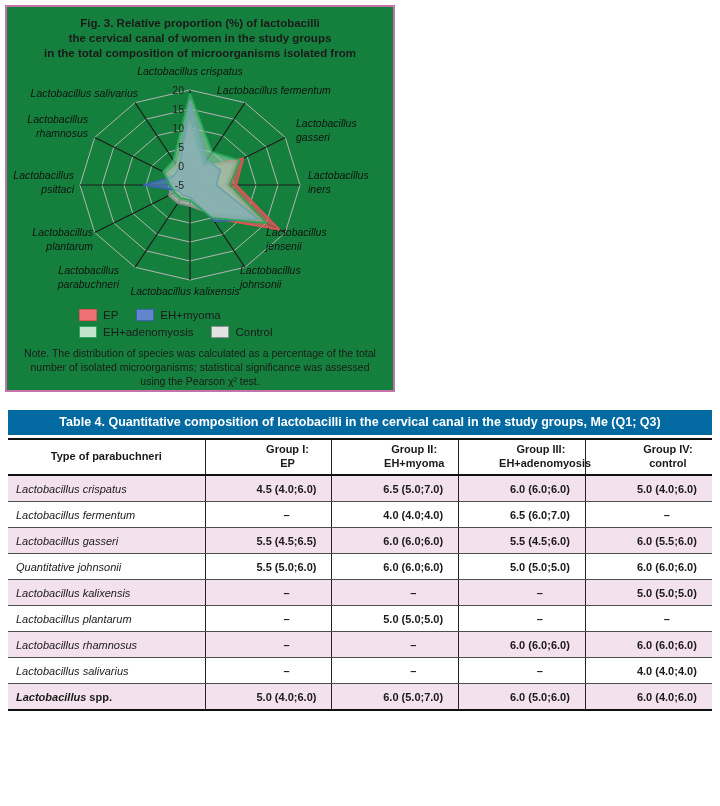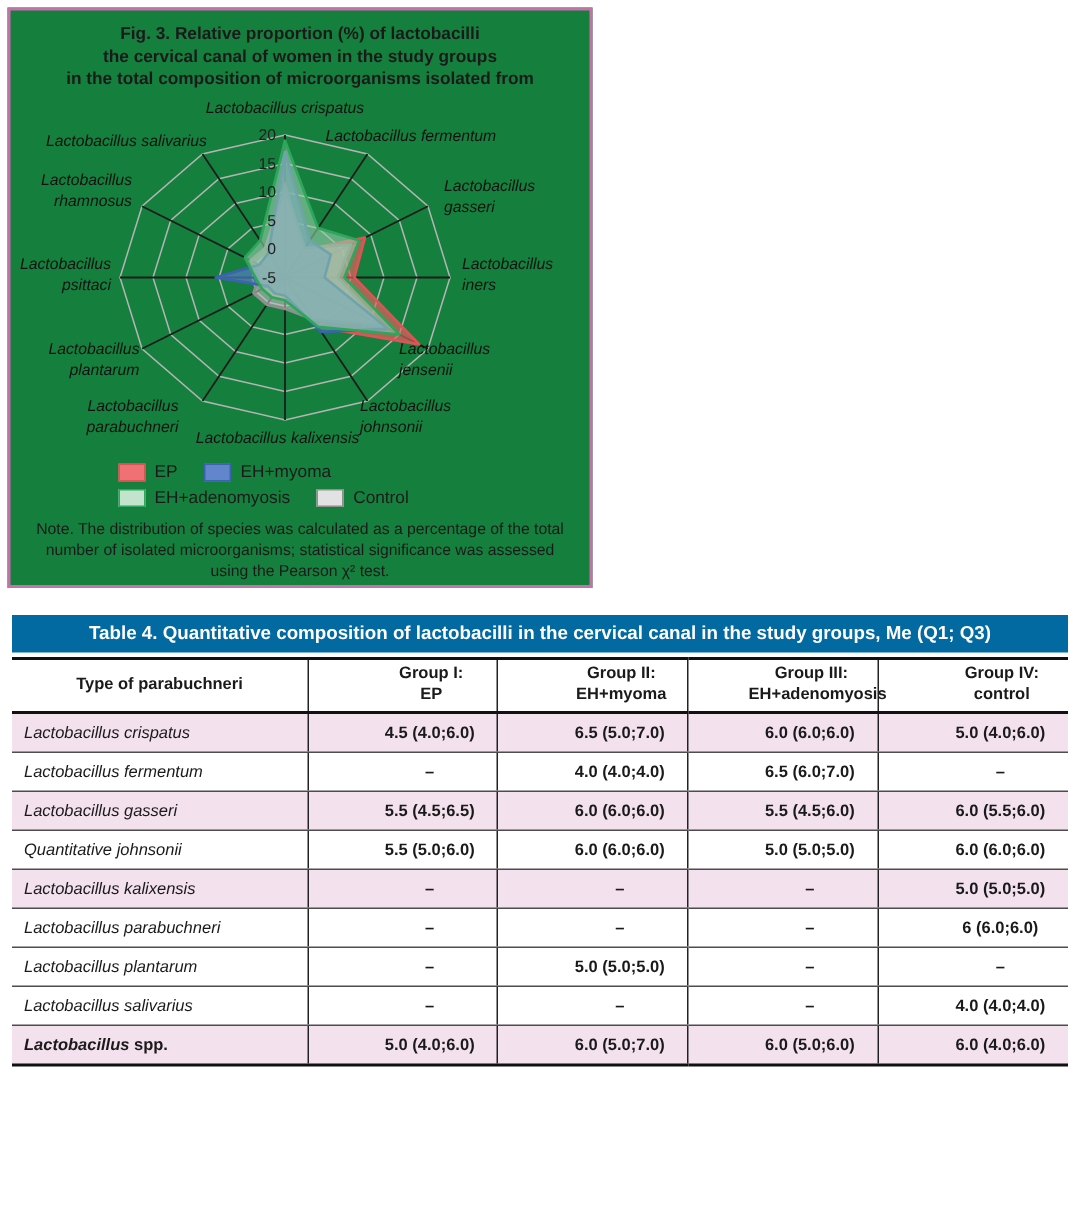--- a/index.html
+++ b/index.html
@@ -186,37 +186,37 @@
   </tr>
 
   <tr class="pink">
     <td class="sp"><i>Lactobacillus kalixensis</i><b></b></td>
     <td class="v">–</td>
     <td class="v">–</td>
     <td class="v">–</td>
     <td class="v">5.0 (5.0;5.0)</td>
   </tr>
 
-  <tr>
-    <td class="sp"><i>Lactobacillus parabuchneri</i><b></b></td>
-    <td class="v">–</td>
-    <td class="v">–</td>
-    <td class="v">–</td>
-    <td class="v">6 (6.0;6.0)</td>
-  </tr>
 
 
   <tr>
     <td class="sp"><i>Lactobacillus plantarum</i><b></b></td>
     <td class="v">–</td>
     <td class="v">5.0 (5.0;5.0)</td>
     <td class="v">–</td>
     <td class="v">–</td>
   </tr>
 
+  <tr class="pink">
+    <td class="sp"><i>Lactobacillus rhamnosus</i><b></b></td>
+    <td class="v">–</td>
+    <td class="v">–</td>
+    <td class="v">6.0 (6.0;6.0)</td>
+    <td class="v">6.0 (6.0;6.0)</td>
+  </tr>
 
   <tr>
     <td class="sp"><i>Lactobacillus salivarius</i><b></b></td>
     <td class="v">–</td>
     <td class="v">–</td>
     <td class="v">–</td>
     <td class="v">4.0 (4.0;4.0)</td>
   </tr>
 
   <tr class="pink boldrow">

